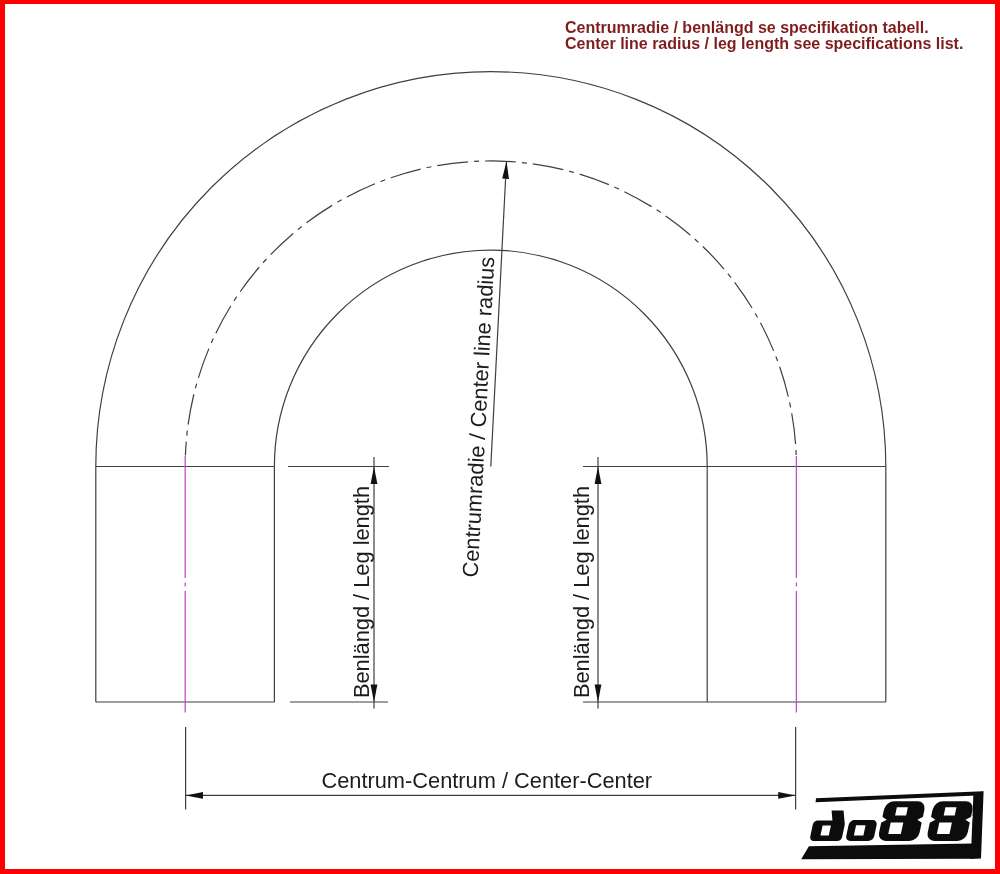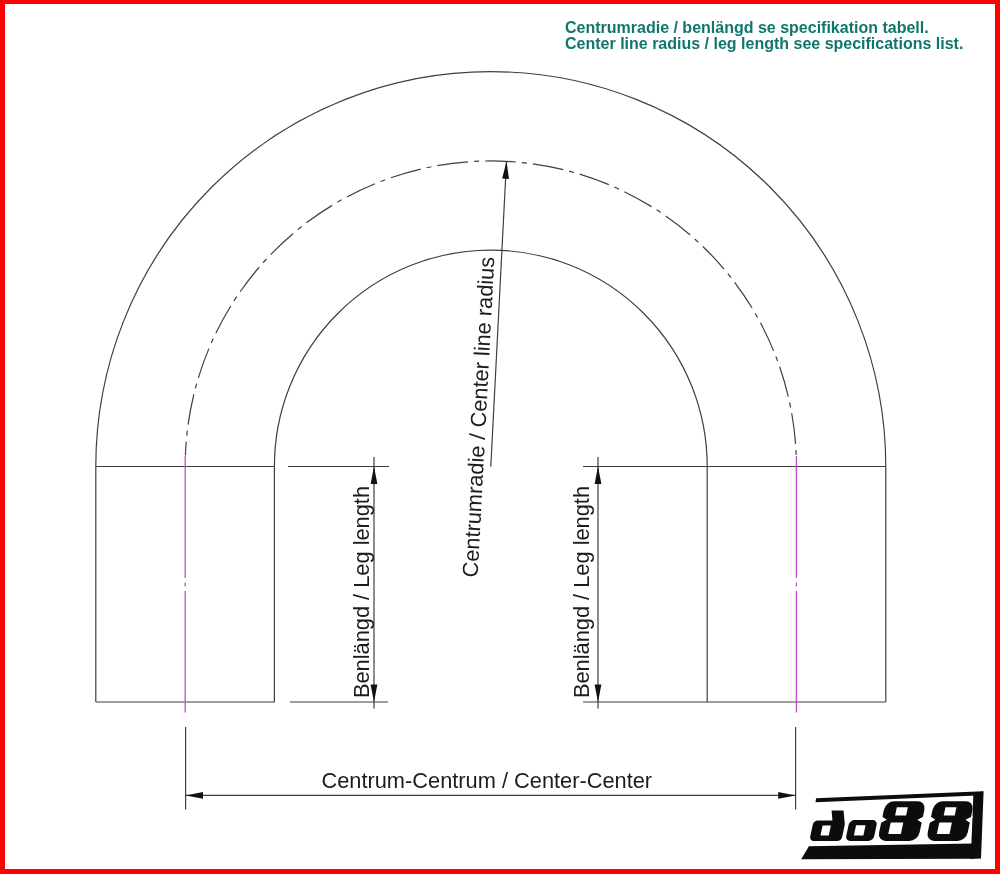--- a/index.html
+++ b/index.html
@@ -4,21 +4,21 @@
 <style>
 html,body{margin:0;padding:0}
 .page{position:relative;width:1000px;height:874px;background:#fff;font-family:"Liberation Sans",sans-serif;overflow:hidden}
 </style>
 </head>
 <body>
 <div class="page">
 
 <div style="position:absolute;left:0;top:0;right:0;bottom:0;border-top:4px solid #fd0002;border-left:5px solid #fd0002;border-right:5px solid #fd0002;border-bottom:5px solid #fd0002"></div>
 
-<div style="position:absolute;left:565px;top:20.3px;color:#0f766e;font-weight:bold;font-size:16px;line-height:15.2px;white-space:nowrap">Centrumradie / benlängd se specifikation tabell.<br>Center line radius / leg length see specifications list.</div>
+<div style="position:absolute;left:565px;top:20.3px;color:#7f1d1d;font-weight:bold;font-size:16px;line-height:15.2px;white-space:nowrap">Centrumradie / benlängd se specifikation tabell.<br>Center line radius / leg length see specifications list.</div>
 
 <svg width="1000" height="874" viewBox="0 0 1000 874" style="position:absolute;left:0;top:0">
 <g fill="none" stroke="#3f3f3f" stroke-width="1.2">
 
 <path d="M 95.8 466.5 A 395 395 0 0 1 885.8 466.5"></path>
 
 <path d="M 274.4 466.5 A 216.4 216.4 0 0 1 707.2 466.5"></path>
 
 <path d="M 185.4 455.5 A 305.6 305.6 0 0 1 796.2 455.5" stroke-dasharray="31 6 5 6" stroke-dashoffset="17"></path>
 

